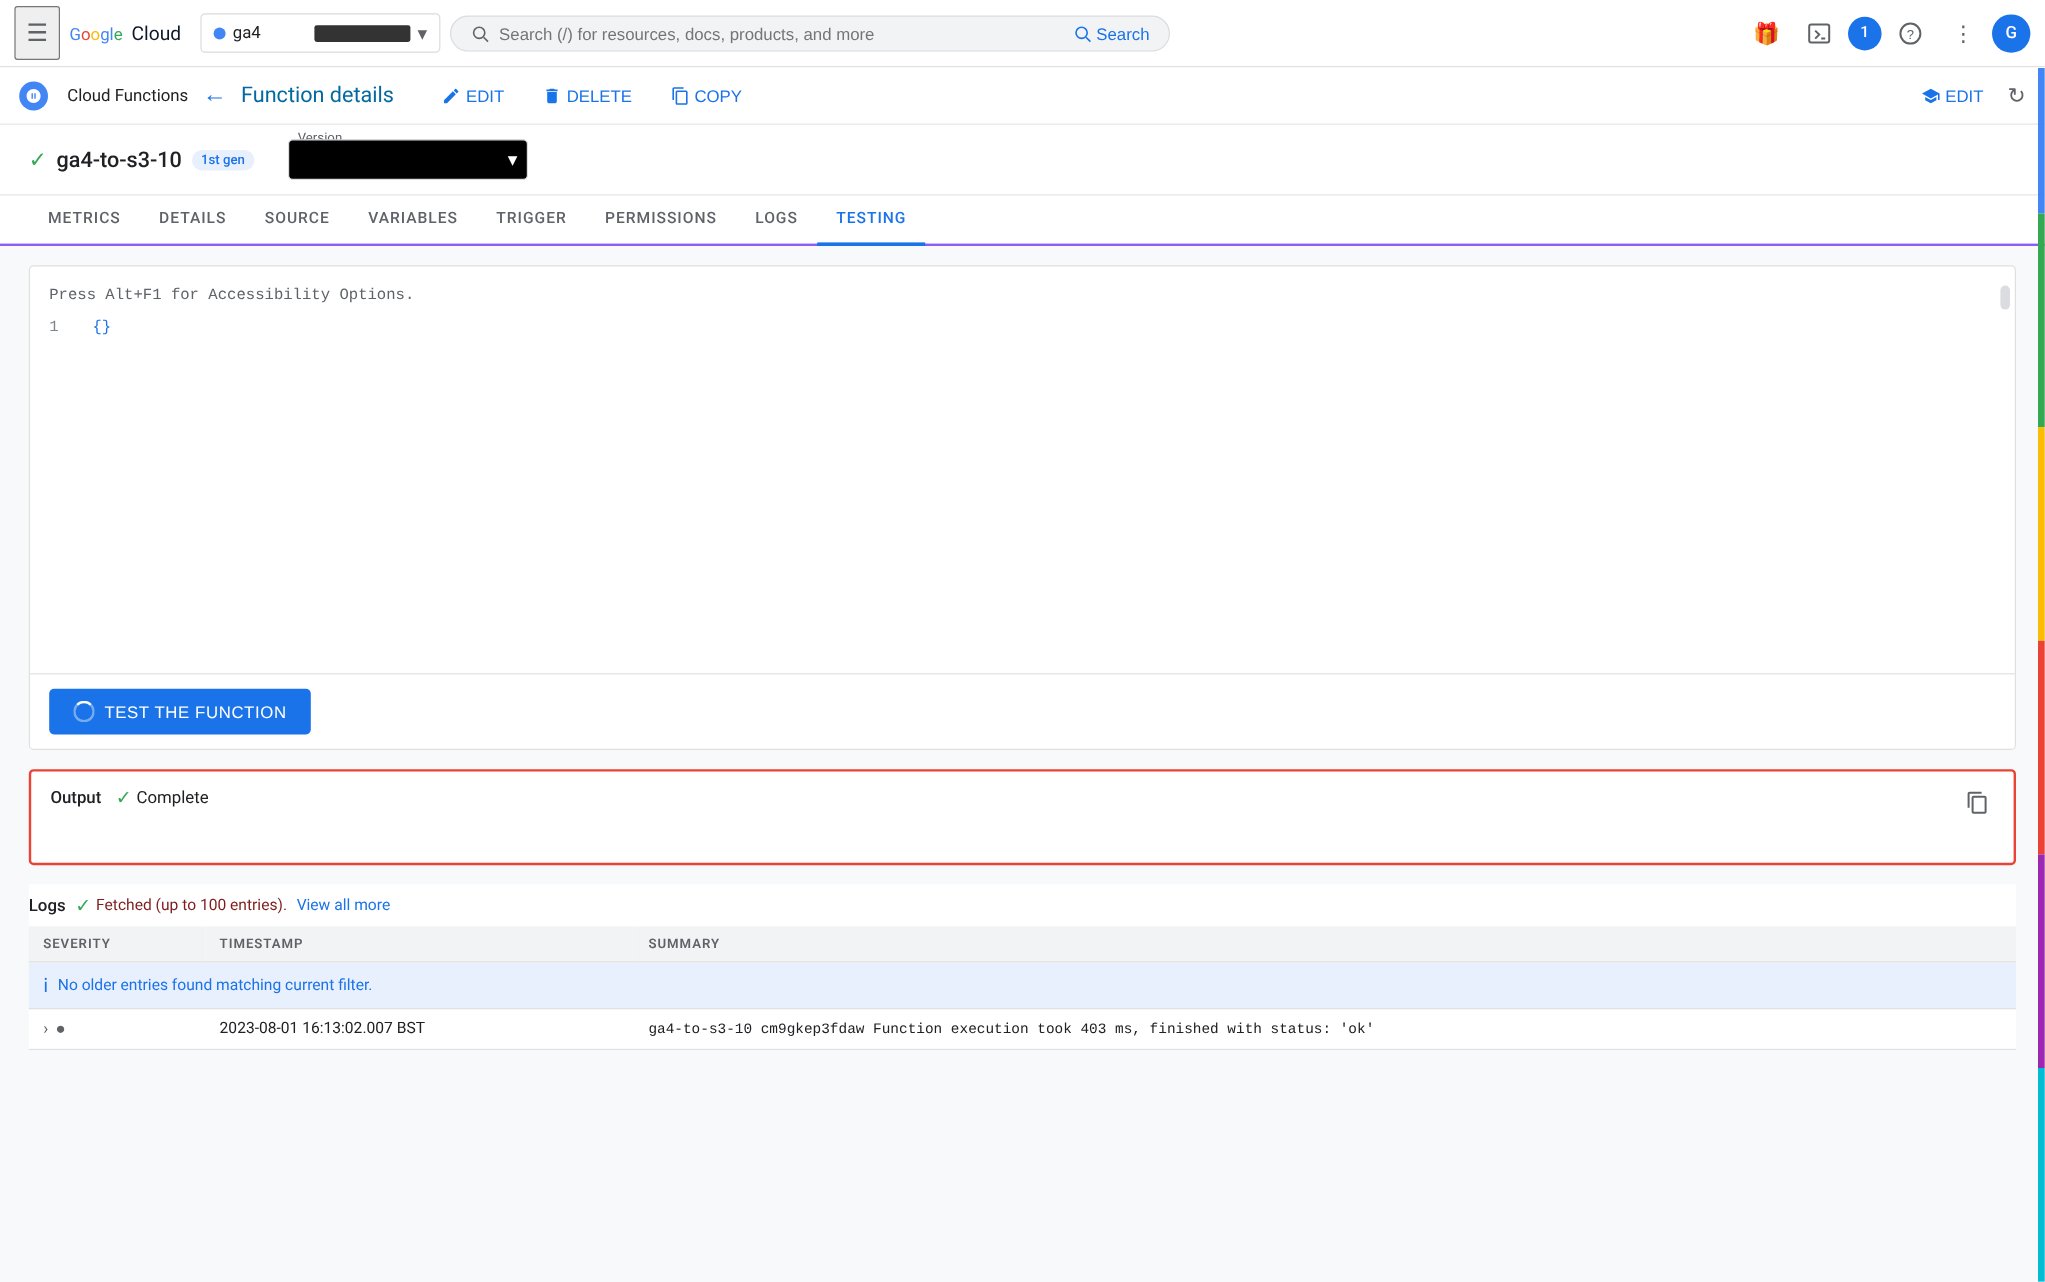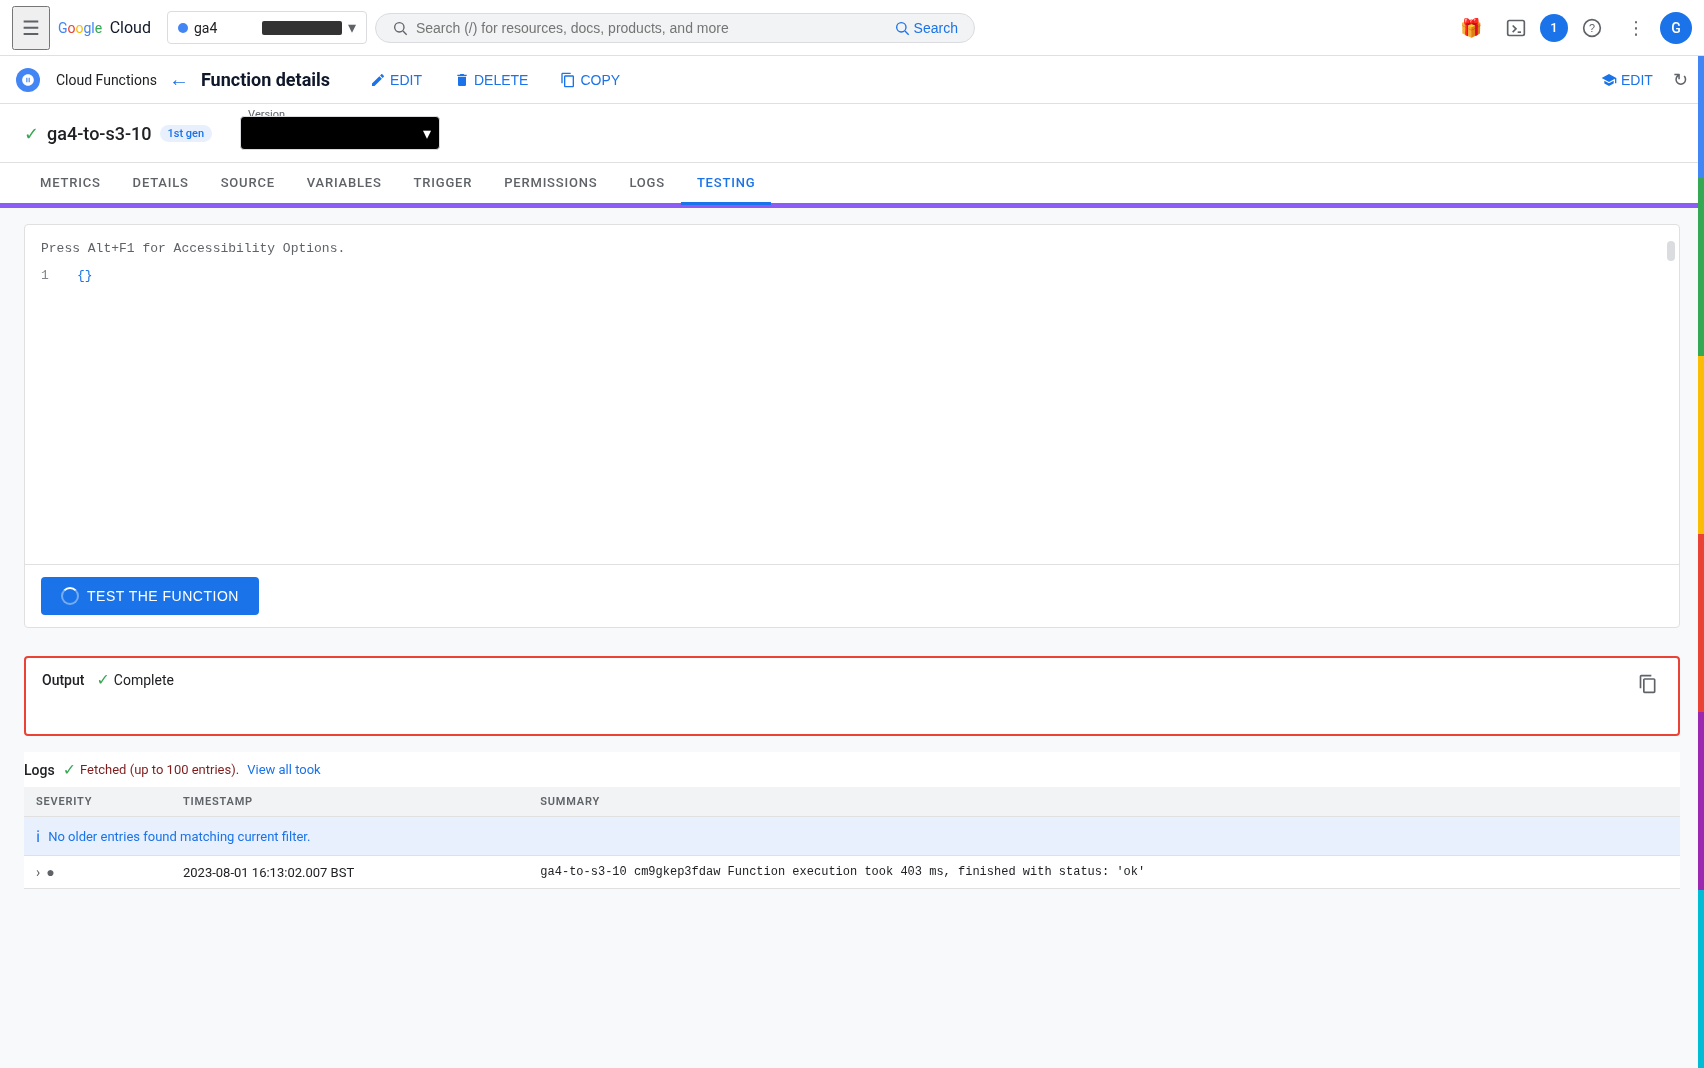--- a/index.html
+++ b/index.html
@@ -60,21 +60,21 @@
       color: #fff; font-size: 14px; font-weight: 500; cursor: pointer;
     }
 
     
     .secondary-nav {
       display: flex; align-items: center; height: 48px;
       background: #fff; border-bottom: 1px solid #e0e0e0;
       padding: 0 16px; gap: 12px;
     }
     .back-btn { color: #1a73e8; font-size: 20px; cursor: pointer; border: none; background: none; }
-    .page-title { font-size: 18px; font-weight: 700; color: #0f172a; }
+    .page-title { font-size: 18px; font-weight: 400; color: #0369a1; }
     .action-btns { display: flex; align-items: center; gap: 8px; margin-left: 16px; }
     .action-btn {
       display: flex; align-items: center; gap: 4px; padding: 6px 12px;
       border: none; background: none; cursor: pointer; color: #1a73e8;
       font-size: 14px; font-weight: 500;
     }
     .learn-btn {
       display: flex; align-items: center; gap: 4px;
       margin-left: auto; color: #1a73e8; font-size: 14px; font-weight: 500;
       cursor: pointer; border: none; background: none;
@@ -105,37 +105,37 @@
       background: #000; min-width: 200px; position: relative; cursor: pointer;
     }
     .version-dropdown-arrow {
       position: absolute; right: 8px; top: 50%; transform: translateY(-50%);
       color: #fff; font-size: 16px;
     }
 
     
     .tabs {
       display: flex; align-items: flex-end;
-      background: #fff; border-bottom: 5px solid #8b5cf6;
+      background: #fff; border-bottom: 2px solid #8b5cf6;
       padding: 0 24px; gap: 0;
     }
     .tab {
       padding: 12px 16px; font-size: 13px; font-weight: 500; letter-spacing: 0.8px;
       text-transform: uppercase; cursor: pointer; color: #5f6368;
       border-bottom: 3px solid transparent; margin-bottom: -2px;
     }
     .tab.active { color: #1a73e8; border-bottom-color: #1a73e8; }
 
     
     .main-content { padding: 16px 24px; }
 
     
     .testing-panel {
       background: #fff; border: 1px solid #e0e0e0; border-radius: 4px;
-      margin-bottom: 28px;
+      margin-bottom: 16px;
     }
     .code-editor {
       padding: 16px;
       border-bottom: 1px solid #e0e0e0;
       min-height: 340px;
       font-family: 'Courier New', monospace; font-size: 13px;
       position: relative;
     }
     .accessibility-hint { color: #5f6368; font-size: 13px; margin-bottom: 12px; }
     .code-line { display: flex; gap: 16px; }
@@ -376,21 +376,21 @@
     </button>
   </div>
 
   <div class="logs-section">
     <div class="logs-header">
       <span class="logs-label">Logs</span>
       <div class="logs-status">
         <span class="logs-check">✓</span>
         <span class="logs-status-text">Fetched (up to 100 entries).</span>
       </div>
-      <a class="view-all-logs">View all took</a>
+      <a class="view-all-logs">View all more</a>
     </div>
     <table class="logs-table">
       <thead>
         <tr>
           <th>SEVERITY</th>
           <th>TIMESTAMP</th>
           <th>SUMMARY</th>
         </tr>
       </thead>
       <tbody>

